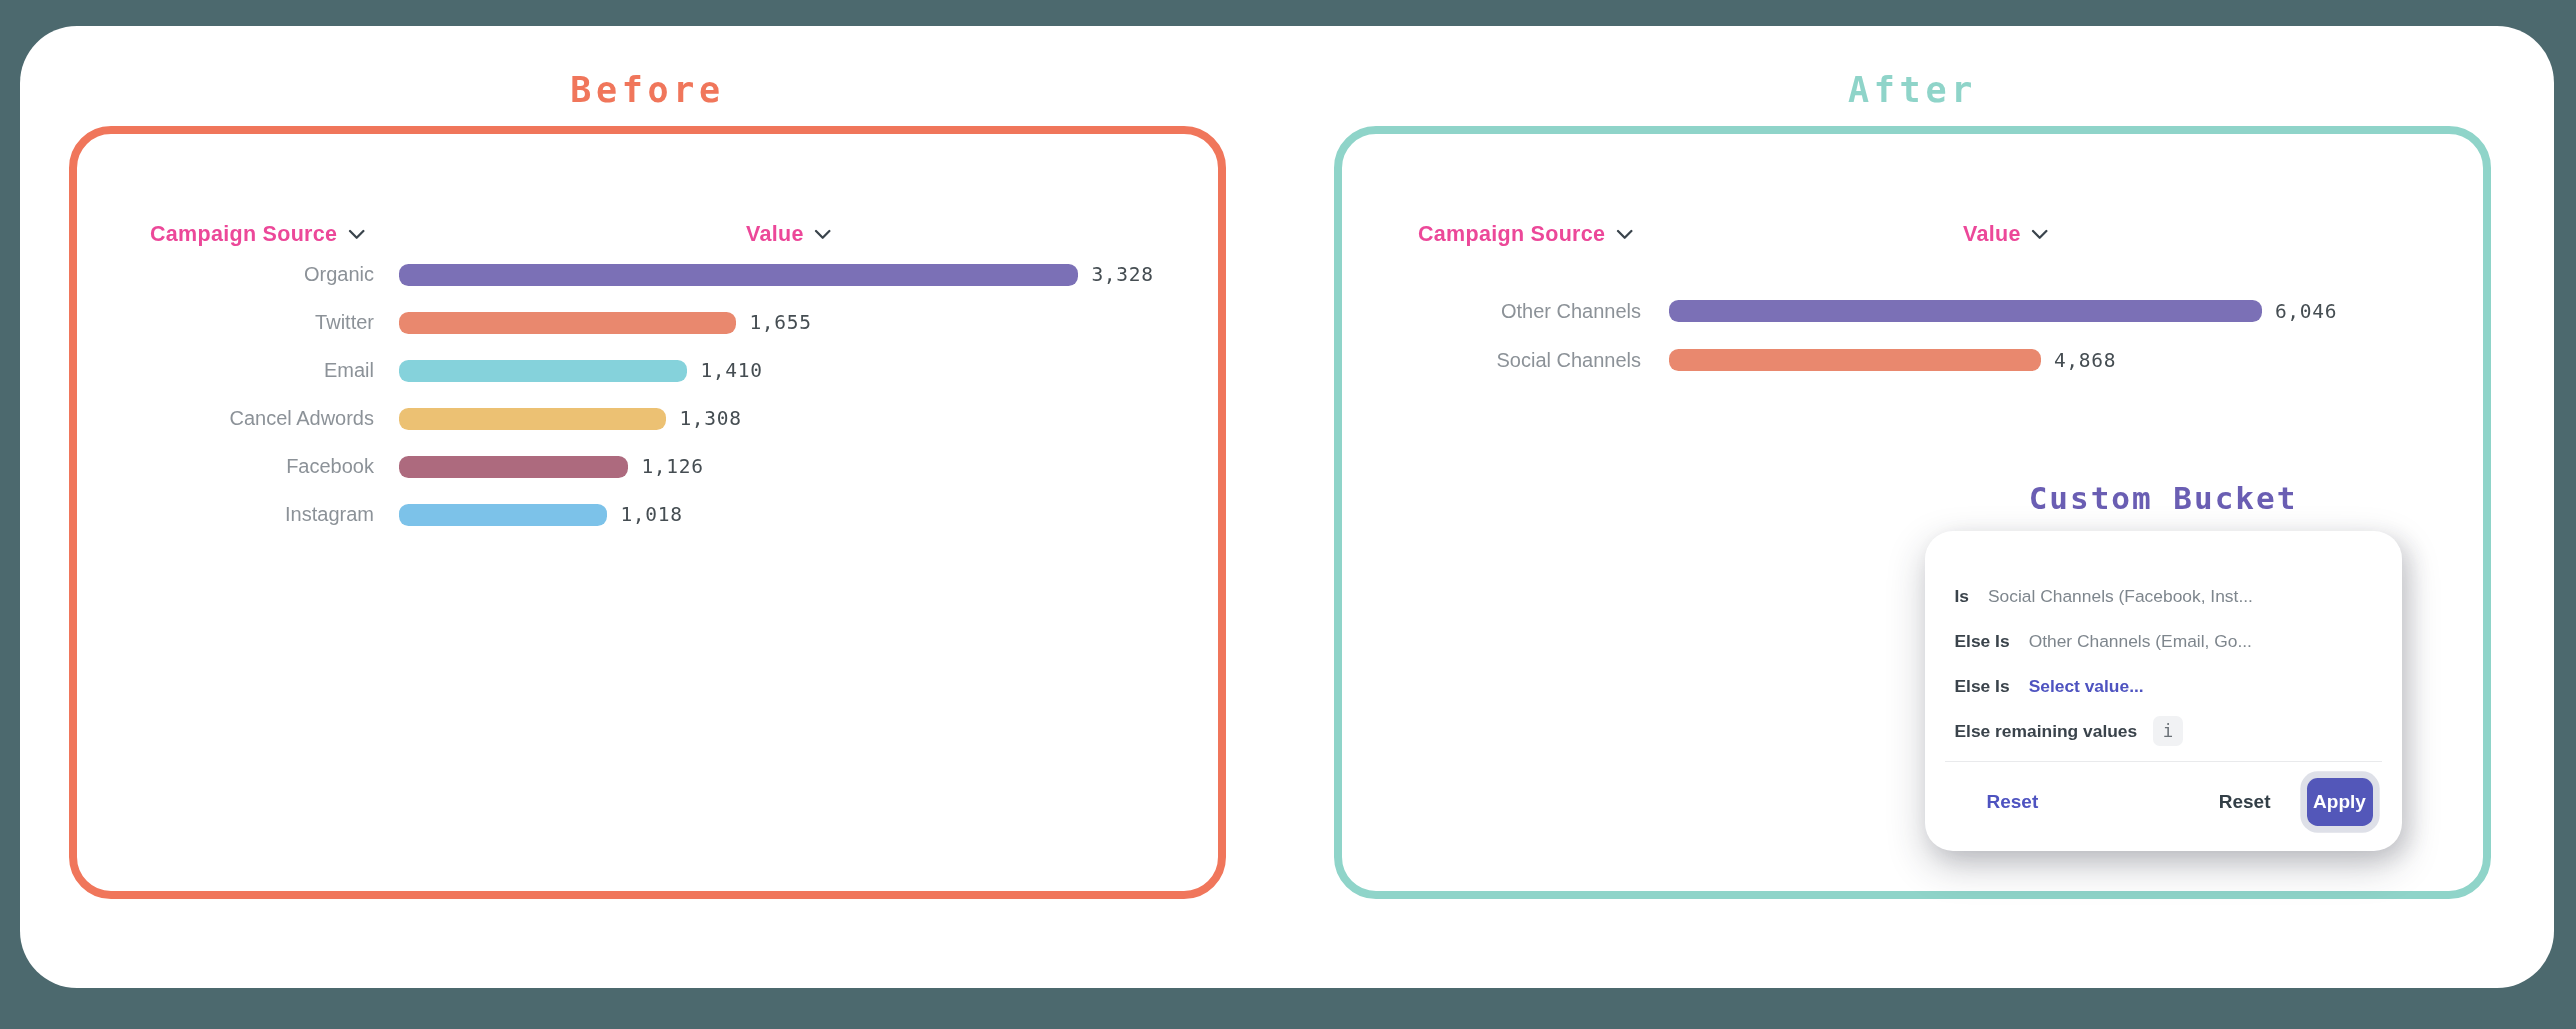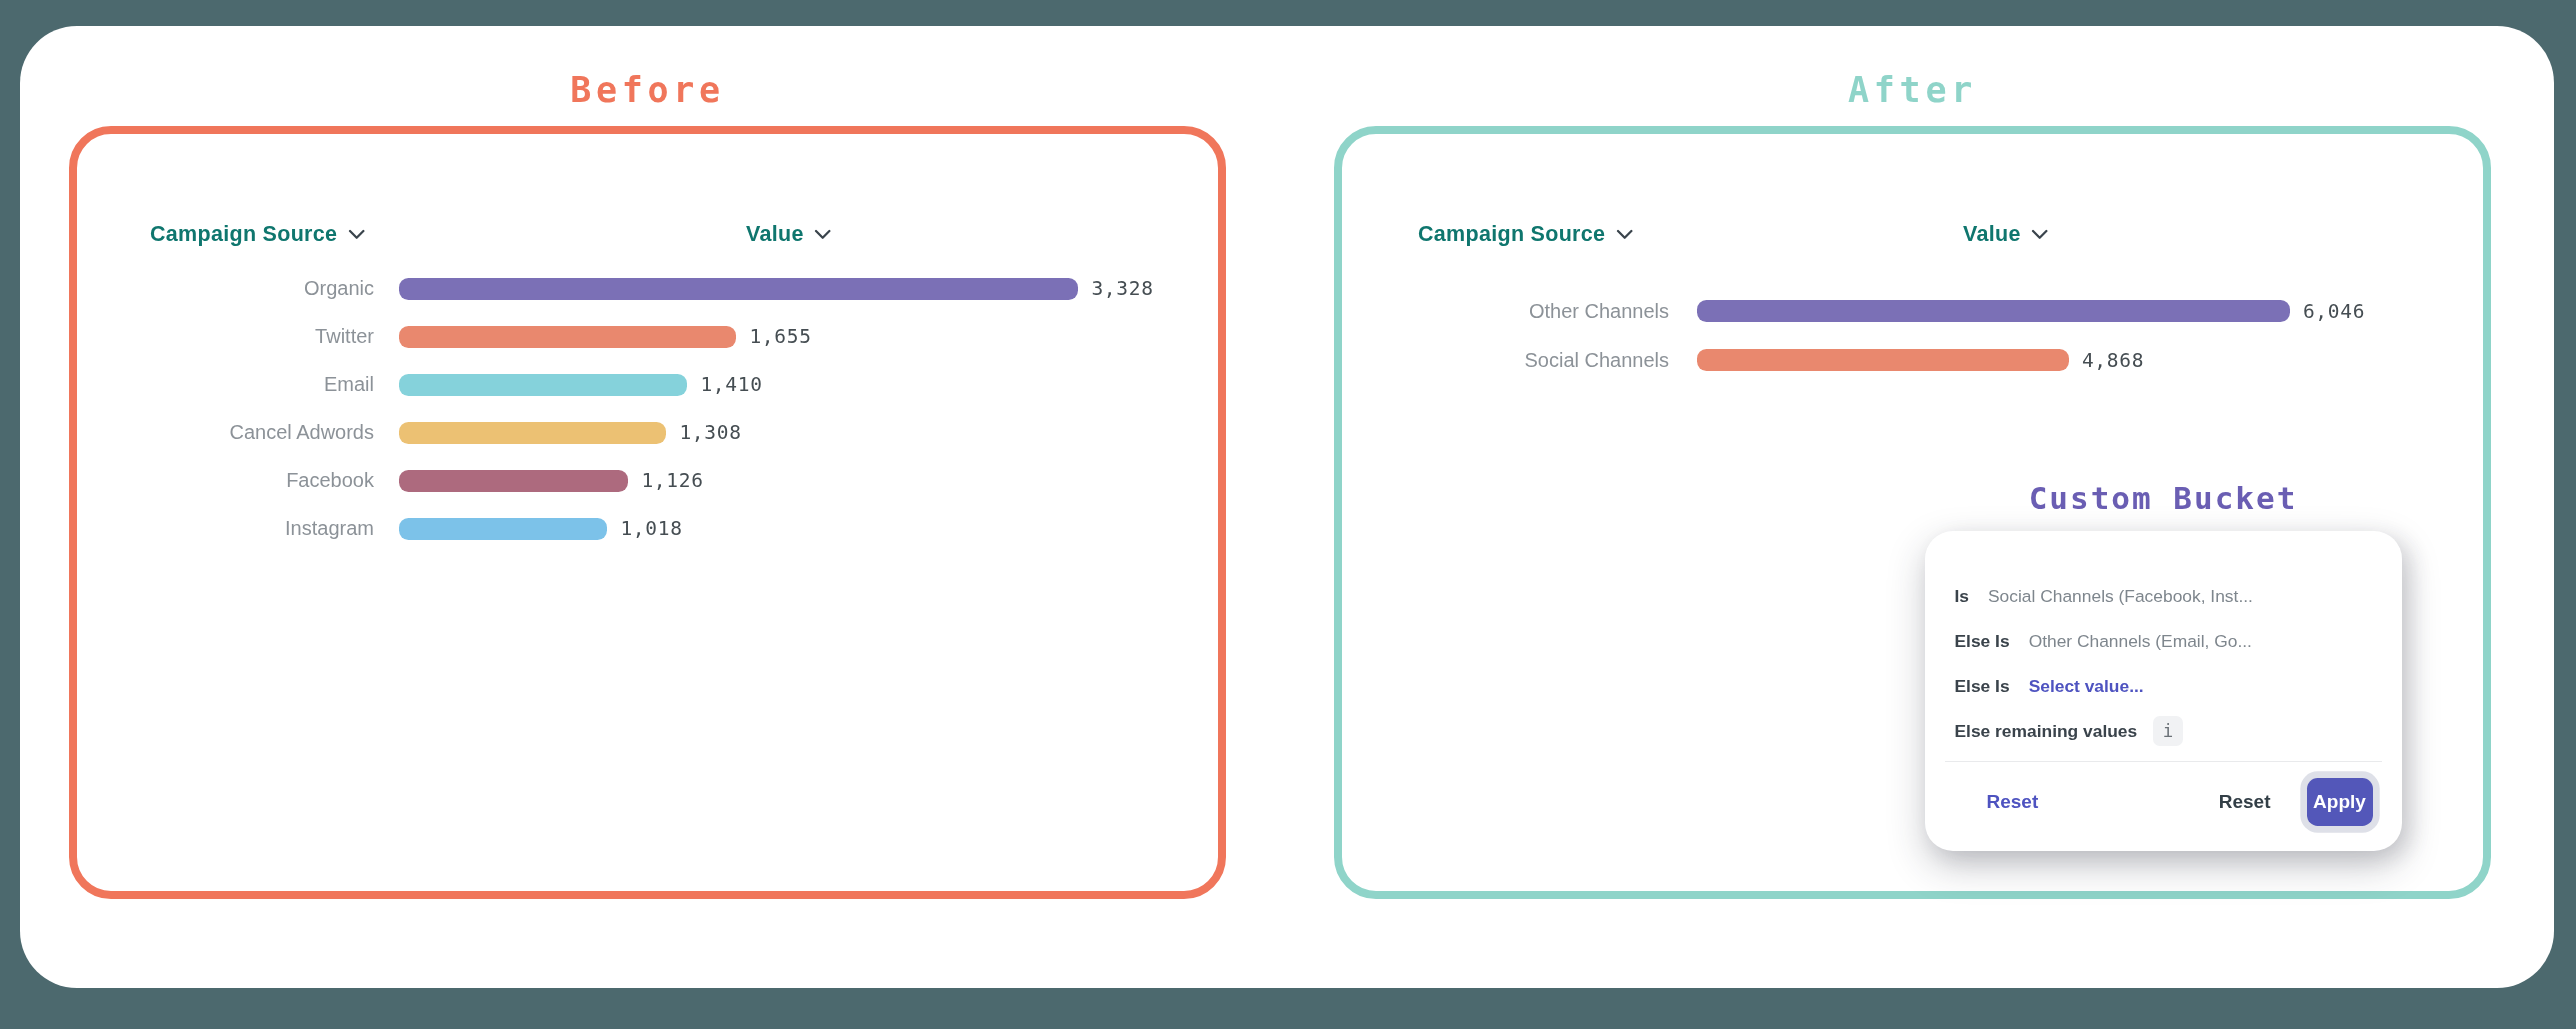--- a/index.html
+++ b/index.html
@@ -24,30 +24,30 @@
   
   .panel{
     position:absolute;top:100px;width:1157px;height:773px;
     border:8px solid transparent;border-radius:42px;box-sizing:border-box;
   }
   .panel-before{left:49px;}
   .panel-after{left:1314px;}
   
   .hdr-label{
     position:absolute;display:inline-flex;align-items:center;gap:10.7px;
-    font-size:21.5px;font-weight:bold;color:#0f766e;letter-spacing:0.3px;
+    font-size:21.5px;font-weight:bold;color:#ec4899;letter-spacing:0.3px;
     cursor:pointer;white-space:nowrap;
   }
   .chev{width:17.4px;height:10.7px;display:inline-block;}
   .chev svg{display:block;}
   
   .rows{position:absolute;left:0;right:0;}
   .crow{display:flex;align-items:center;}
   .panel-before .crow{height:48px;}
-  .panel-after  .crow{height:49px;padding-left:28px;}
+  .panel-after  .crow{height:49px;}
   .crow-label{
     font-size:20px;color:#8C9298;text-align:right;white-space:nowrap;
   }
   .panel-before .crow-label{width:297px;margin-right:25px;}
   .panel-after  .crow-label{width:299px;margin-right:27.5px;}
   .crow-bar{height:22px;border-radius:9.4px;}
   .crow-value{
     margin-left:13.4px;font-family:"DejaVu Sans Mono", monospace;
     font-size:19.5px;color:#454D52;letter-spacing:0.7px;white-space:nowrap;
   }
@@ -108,21 +108,21 @@
       </span>
     </div>
     <div class="hdr-label" style="left:669px;top:88px;">
       <span>Value</span>
       <span class="chev">
         <svg width="17.4" height="10.7" viewBox="0 0 26 16">
             <polyline points="3,3 13,13 23,3" fill="none" stroke="#3A444C" stroke-width="3.4" stroke-linecap="round" stroke-linejoin="round"></polyline>
           </svg>
       </span>
     </div>
-    <div class="rows" style="top:131px;" id="before-rows">
+    <div class="rows" style="top:117px;" id="before-rows">
         <div class="crow">
           <div class="crow-label">Organic</div>
           <div class="crow-bar" style="width: 679px; background: rgb(123, 112, 182);"></div>
           <div class="crow-value">3,328</div>
         </div>
         <div class="crow">
           <div class="crow-label">Twitter</div>
           <div class="crow-bar" style="width: 337px; background: rgb(233, 136, 110);"></div>
           <div class="crow-value">1,655</div>
         </div>

